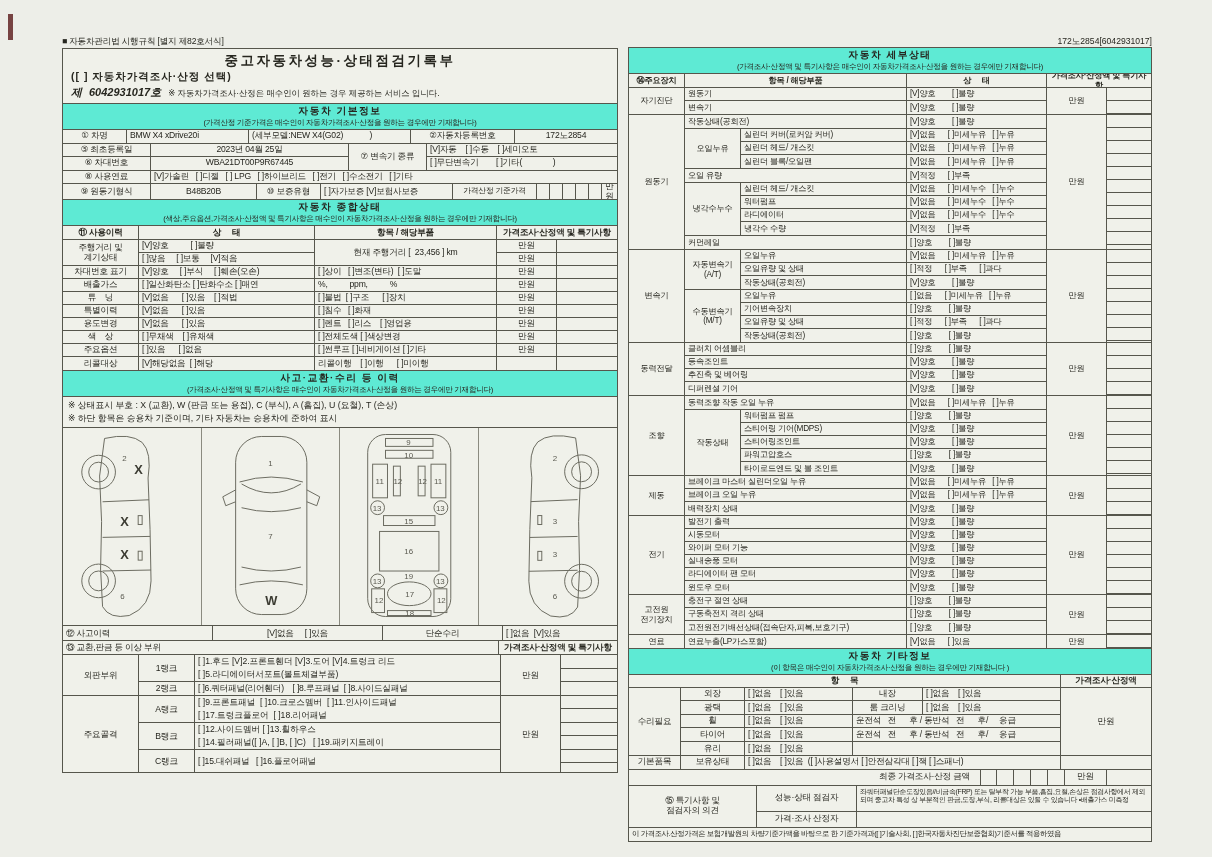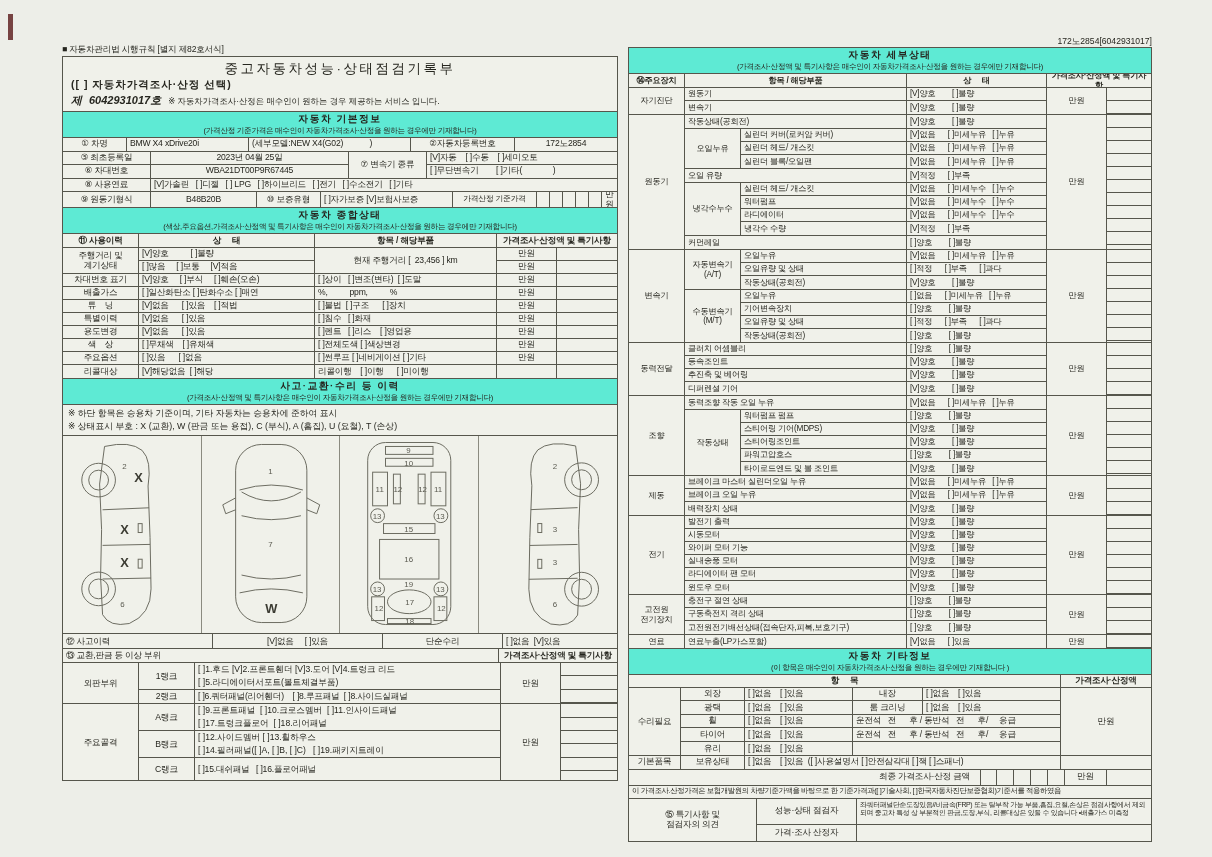--- a/index.html
+++ b/index.html
@@ -1,38 +1,38 @@
 <!DOCTYPE html>
 <html><head>
 <meta charset="utf-8">
 <style>
 *{margin:0;padding:0;box-sizing:border-box}
 html,body{width:1212px;height:857px}
 body{background:#dfe0da;font-family:"Liberation Sans","DejaVu Sans",sans-serif}
 .sheet{position:relative;width:1212px;height:857px;background:#edeee8;overflow:hidden;color:#26261f;--bd:#56564c}
 .scanmark{position:absolute;left:8px;top:14px;width:5px;height:26px;background:#612424;opacity:.85}
-.colL{position:absolute;left:62px;top:44px;width:556px}
+.colL{position:absolute;left:62px;top:36px;width:556px}
 .colR{position:absolute;left:628px;top:36px;width:524px}
 .regnote{font-size:8.6px;height:12px;letter-spacing:-0.2px}
 .refnote{font-size:8.6px;height:12px;text-align:right;letter-spacing:0}
 .tbl{border:1px solid var(--bd);margin-top:-1px;background:#f0f1ea}
 .fr{display:flex;border-bottom:1px solid var(--bd);align-items:stretch}
 .fr:last-child{border-bottom:none}
 .fc{border-right:1px solid var(--bd);display:flex;align-items:center;padding:0 3px;overflow:hidden;font-size:8.6px;line-height:1.12;letter-spacing:-0.2px}
 .fc:last-child{border-right:none}
 .nbr{border-right:none}
 .ctr{justify-content:center;text-align:center}
 .pre{white-space:pre-wrap}
 .pl{white-space:pre-line}
 .col{display:flex;flex-direction:column}
 .flex1{flex:1}
 .b{font-weight:bold}
 .h13{height:13px}.h135{height:13.5px}.h14{height:14px}.h15{height:15px}.h16{height:16px}.h26{height:26px}.h27{height:27px}
 .titlebox{border:1px solid var(--bd);padding:3px 8px 2px;background:#f0f1ea;height:56px}
-.titlebox .main{text-align:center;font-size:13.5px;font-weight:normal;letter-spacing:2.5px}
+.titlebox .main{text-align:center;font-size:13.5px;font-weight:bold;letter-spacing:2.5px}
 .titlebox .sub2{text-align:left;font-size:10.5px;font-weight:bold;letter-spacing:1px}
 .docline{display:flex;align-items:baseline;gap:7px;margin-top:1px}
 .docno{font-size:11px;font-weight:bold;font-style:italic}
 .docnote{font-size:8.4px}
 .band{border-bottom:1px solid var(--bd);text-align:center;padding:1px 0;background:#5eead4}
 .band .t{font-size:9.8px;font-weight:bold;letter-spacing:1.5px}
 .band .s{font-size:7.6px;letter-spacing:-0.3px}
 .notes{padding:2px 5px;font-size:8.8px;line-height:1.5}
 .diagwrap{display:flex;height:198px}
 .dg{width:25%;height:100%;border-right:1px solid #8b8b80}
@@ -222,22 +222,22 @@
           </div>
         </div>
     </div>
 
     <div class="tbl">
       <div class="band">
         <div class="t">사고·교환·수리 등 이력</div>
         <div class="s">(가격조사·산정액 및 특기사항은 매수인이 자동차가격조사·산정을 원하는 경우에만 기재합니다)</div>
       </div>
       <div class="notes" style="border-bottom:1px solid var(--bd)">
+        <div>※ 상태표시 부호 : X (교환), W (판금 또는 용접), C (부식), A (흠집), U (요철), T (손상)</div>
         <div>※ 하단 항목은 승용차 기준이며, 기타 자동차는 승용차에 준하여 표시</div>
-        <div>※ 상태표시 부호 : X (교환), W (판금 또는 용접), C (부식), A (흠집), U (요철), T (손상)</div>
       </div>
 
       <div class="diagwrap" style="border-bottom:1px solid var(--bd)">
         <svg class="dg" viewBox="0 0 139 198">
           <path d="M42,10 Q68,4 80,14 Q90,24 86,50 L88,102 L89,154 Q89,180 67,189 Q47,193 40,180 L38,142 L39,94 L37,48 Z"></path>
           <circle cx="36" cy="44" r="17"></circle>
             <circle cx="36" cy="44" r="10"></circle>
           <circle cx="36" cy="154" r="17"></circle>
             <circle cx="36" cy="154" r="10"></circle>
           <line x1="40" y1="74" x2="87" y2="72"></line>
@@ -783,30 +783,30 @@
       <div class="fr h16">
         <div class="fc flex1 nbr" style="justify-content:flex-end;padding-right:10px">최종 가격조사·산정 금액</div>
         <div class="fc" style="width:17px;border-left:1px solid var(--bd)"></div>
         <div class="fc" style="width:17px"></div>
         <div class="fc" style="width:17px"></div>
         <div class="fc" style="width:17px"></div>
         <div class="fc" style="width:17px"></div>
         <div class="fc ctr" style="width:42px">만원</div>
         <div style="width:44px"></div>
       </div>
-      <div class="fr" style="height:13px">
-        <div class="fc flex1 nbr" style="font-size:7.4px;letter-spacing:-0.4px">이 가격조사.산정가격은 보험개발원의 차량기준가액을 바탕으로 한 기준가격과([ ]기술사회, [ ]한국자동차진단보증협회)기준서를 적용하였음</div>
-      </div>
       <div class="fr" style="height:42px">
         <div class="fc ctr pl" style="width:128px">⑮ 특기사항 및
 점검자의 의견</div>
         <div class="col" style="width:100px;border-right:1px solid var(--bd)">
           <div class="fc ctr nbr" style="height:26px;border-bottom:1px solid var(--bd)">성능·상태 점검자</div>
           <div class="fc ctr nbr flex1">가격·조사 산정자</div>
         </div>
         <div class="col flex1">
           <div class="fc opinion-text nbr" style="height:26px;border-bottom:1px solid var(--bd)">좌쿼터패널단순도장있음//비금속(FRP) 또는 탈부착 가능 부품,흠집,요철,손상은 점검사항에서 제외되며 중고차 특성 상 부분적인 판금,도장,부식, 리콜대상은 있을 수 있습니다 •배출가스 미측정</div>
           <div class="fc nbr flex1"></div>
         </div>
       </div>
+      <div class="fr" style="height:13px">
+        <div class="fc flex1 nbr" style="font-size:7.4px;letter-spacing:-0.4px">이 가격조사.산정가격은 보험개발원의 차량기준가액을 바탕으로 한 기준가격과([ ]기술사회, [ ]한국자동차진단보증협회)기준서를 적용하였음</div>
+      </div>
     </div>
   </div>
 </div>
 
 </body></html>

